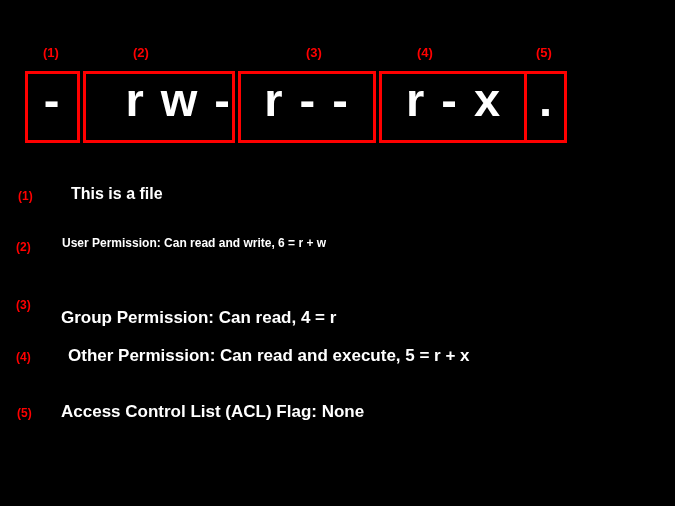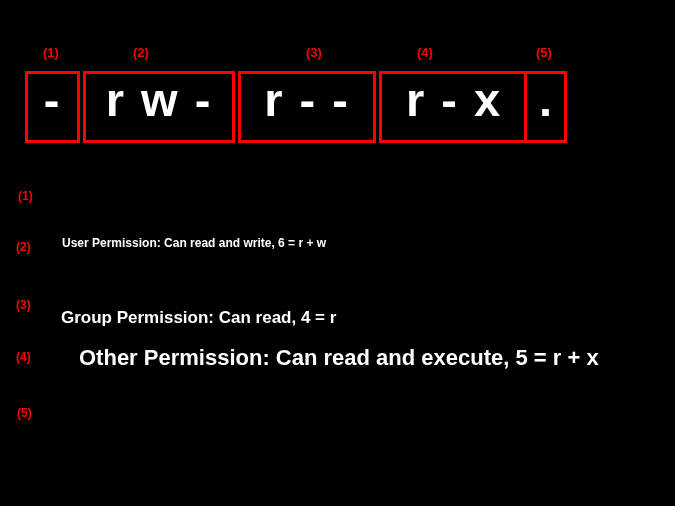--- a/index.html
+++ b/index.html
@@ -116,48 +116,50 @@
       <div class="callout-num" style="left: 133px; top: 46px;">(2)</div>
       <div class="callout-num" style="left: 306px; top: 46px;">(3)</div>
       <div class="callout-num" style="left: 417px; top: 46px;">(4)</div>
       <div class="callout-num" style="left: 536px; top: 46px;">(5)</div>
     </div>
 
   <div id="perm-row">
       <div class="perm-box" style="left: 0px; width: 55px;">
         <div class="perm-glyphs">-</div>
       </div>
-      <div class="perm-box" style="left: 58px; width: 152px;">
+      <div class="perm-box" style="left: 58px; width: 152px; justify-content: flex-end;">
         <div class="perm-glyphs">r w -</div>
       </div>
       <div class="perm-box" style="left: 213px; width: 138px;">
         <div class="perm-glyphs">r - -</div>
       </div>
       <div class="perm-box" style="left: 354px; width: 150px;">
         <div class="perm-glyphs">r - x</div>
       </div>
       <div class="perm-box" style="left: 499px; width: 43px;">
         <div class="perm-glyphs dot">.</div>
       </div>
     </div>
 
   <div id="legend">
       <div class="legend-row" style="top: 8px;">
         <span class="legend-marker" style="left: 18px; top: 6px;">(1)</span>
+        <span class="legend-text" style="left: 71px; top: 2px; font-size: 16px;">This is a file</span>
       </div>
       <div class="legend-row" style="top: 59px;">
         <span class="legend-marker" style="left: 16px; top: 6px;">(2)</span>
         <span class="legend-text" style="left: 62px; top: 2px; font-size: 12px;">User Permission: Can read and write, 6 = r + w</span>
       </div>
       <div class="legend-row" style="top: 117px;">
         <span class="legend-marker" style="left: 16px; top: 6px;">(3)</span>
         <span class="legend-text" style="left: 61px; top: 16px; font-size: 17px;">Group Permission: Can read, 4 = r</span>
       </div>
       <div class="legend-row" style="top: 169px;">
         <span class="legend-marker" style="left: 16px; top: 6px;">(4)</span>
-        <span class="legend-text" style="left: 79px; top: 2px; font-size: 22px;">Other Permission: Can read and execute, 5 = r + x</span>
+        <span class="legend-text" style="left: 68px; top: 2px; font-size: 17px;">Other Permission: Can read and execute, 5 = r + x</span>
       </div>
       <div class="legend-row" style="top: 225px;">
         <span class="legend-marker" style="left: 17px; top: 6px;">(5)</span>
+        <span class="legend-text" style="left: 61px; top: 2px; font-size: 17px;">Access Control List (ACL) Flag: None</span>
       </div>
     </div>
 
 </div>
 
 </body></html>

